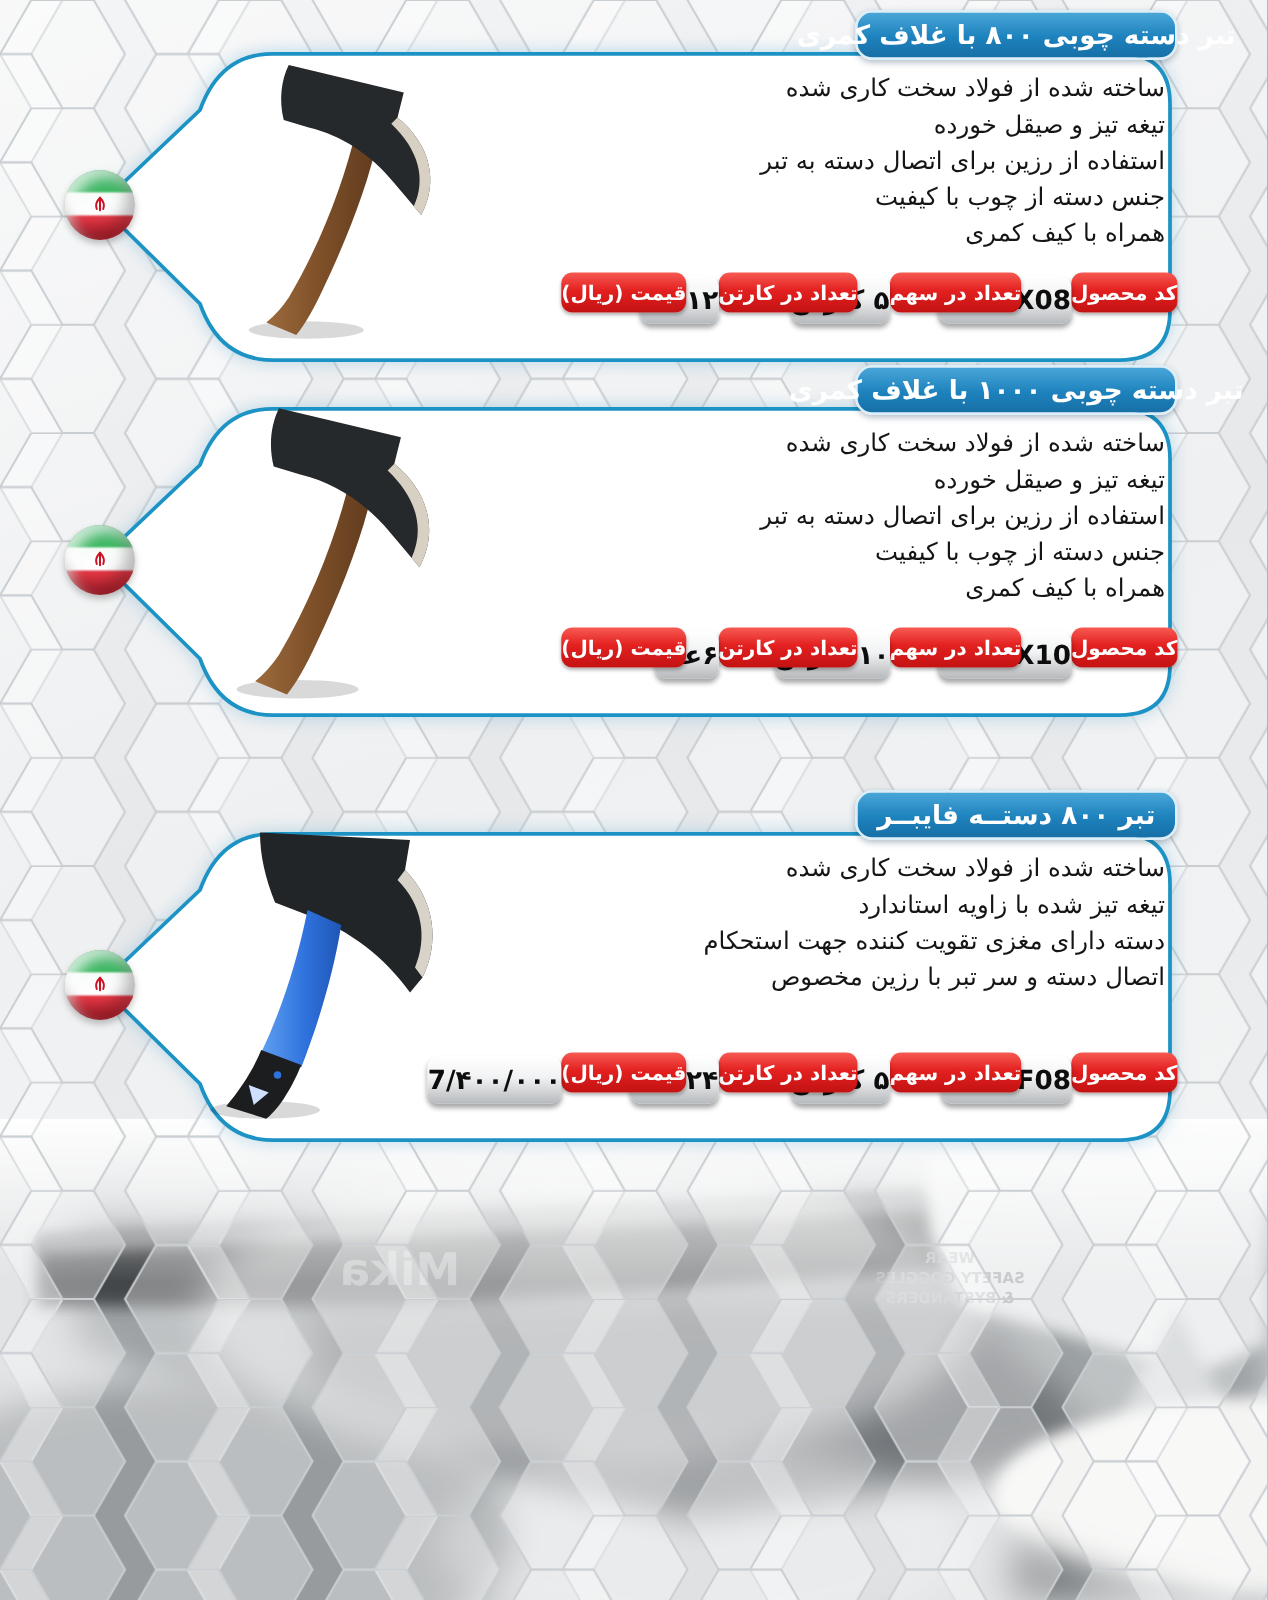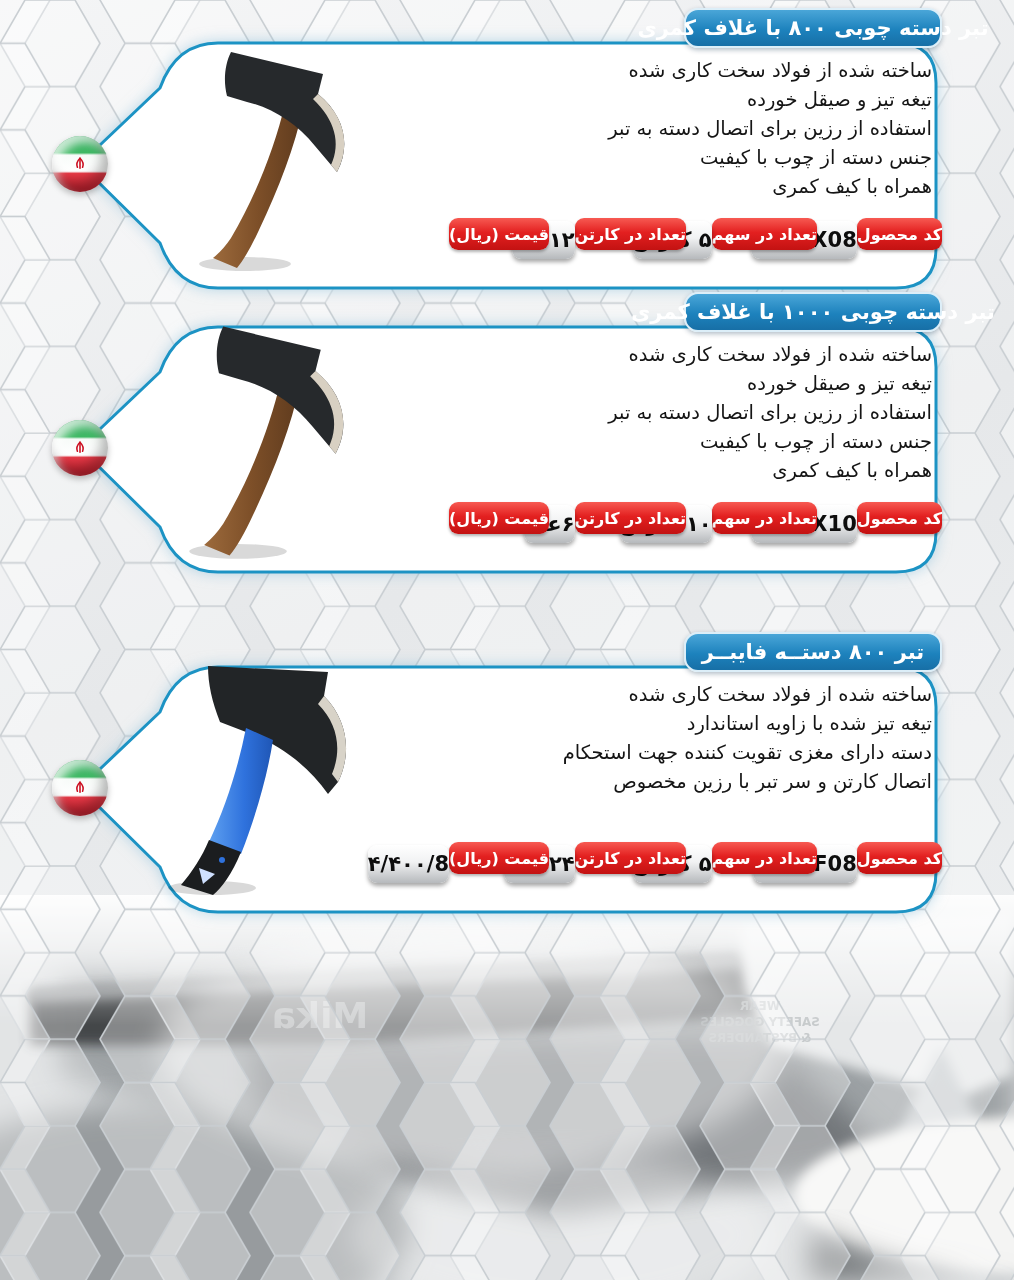--- a/index.html
+++ b/index.html
@@ -258,35 +258,35 @@
       <path d="M182 34 C206 58 210 92 196 120 L190 112 C200 88 196 62 176 42 Z" fill="#d8d3c8"></path>
       <path d="M104 66 C96 106 84 144 67 180 L99 192 C113 156 125 116 131 78 Z" fill="url(#blu)"></path>
       <path d="M67 178 L99 190 C90 212 79 227 71 233 L39 223 C50 210 60 195 67 178 Z" fill="#1b1d1f"></path>
       <path d="M57 206 L73 212 L61 222 Z" fill="#cfe0ff"></path>
       <circle cx="80" cy="198" r="3" fill="#2f72dd"></circle>
     </svg>
     <div class="desc">
       <div>ساخته شده از فولاد سخت کاری شده</div>
       <div>تیغه تیز شده با زاویه استاندارد</div>
       <div>دسته دارای مغزی تقویت کننده جهت استحکام</div>
-      <div>اتصال کارتن و سر تبر با رزین مخصوص</div>
+      <div>اتصال دسته و سر تبر با رزین مخصوص</div>
     </div>
     <div class="ptable">
       <div class="col c-code">
         <div class="th">کد محصول</div>
         <div class="td">DH-AF08</div>
       </div>
       <div class="col c-share">
         <div class="th">تعداد در سهم</div>
         <div class="td">۵ کارتن</div>
       </div>
       <div class="col c-carton">
         <div class="th">تعداد در کارتن</div>
         <div class="td">۲۴ عدد</div>
       </div>
       <div class="col c-price">
         <div class="th">قیمت (ریال)</div>
-        <div class="td">۴/۴۰۰/8</div>
+        <div class="td">7/۴۰۰/۰۰۰</div>
       </div>
     </div>
   </div>
 
 </div>
 
 </body></html>

